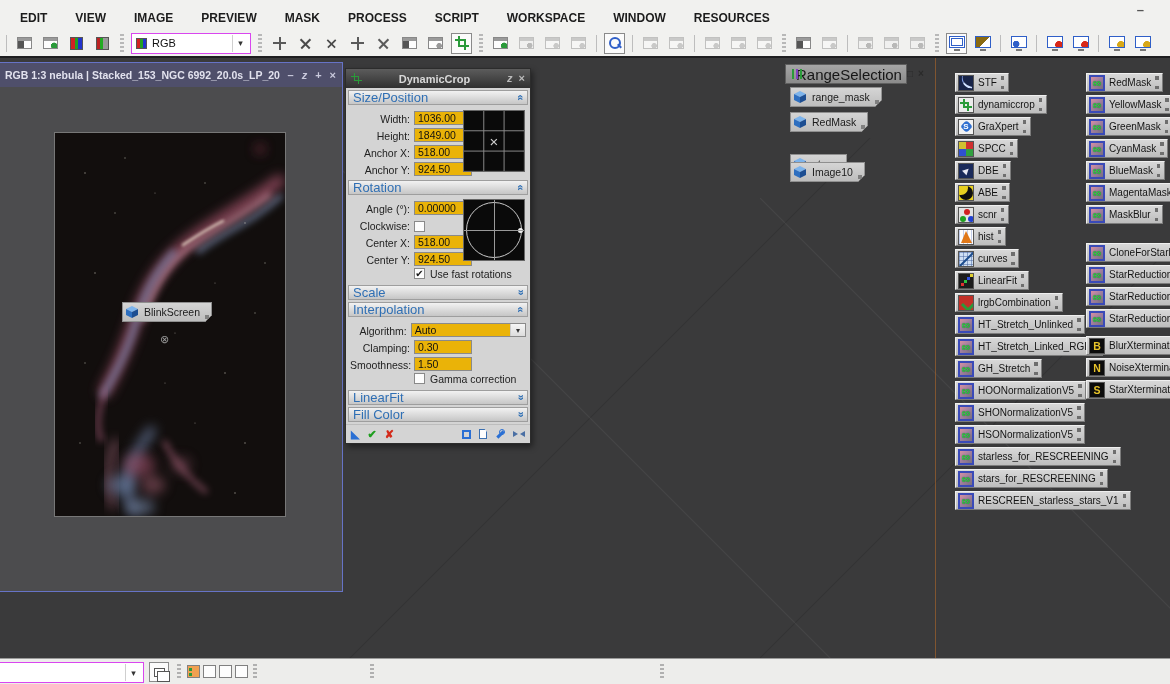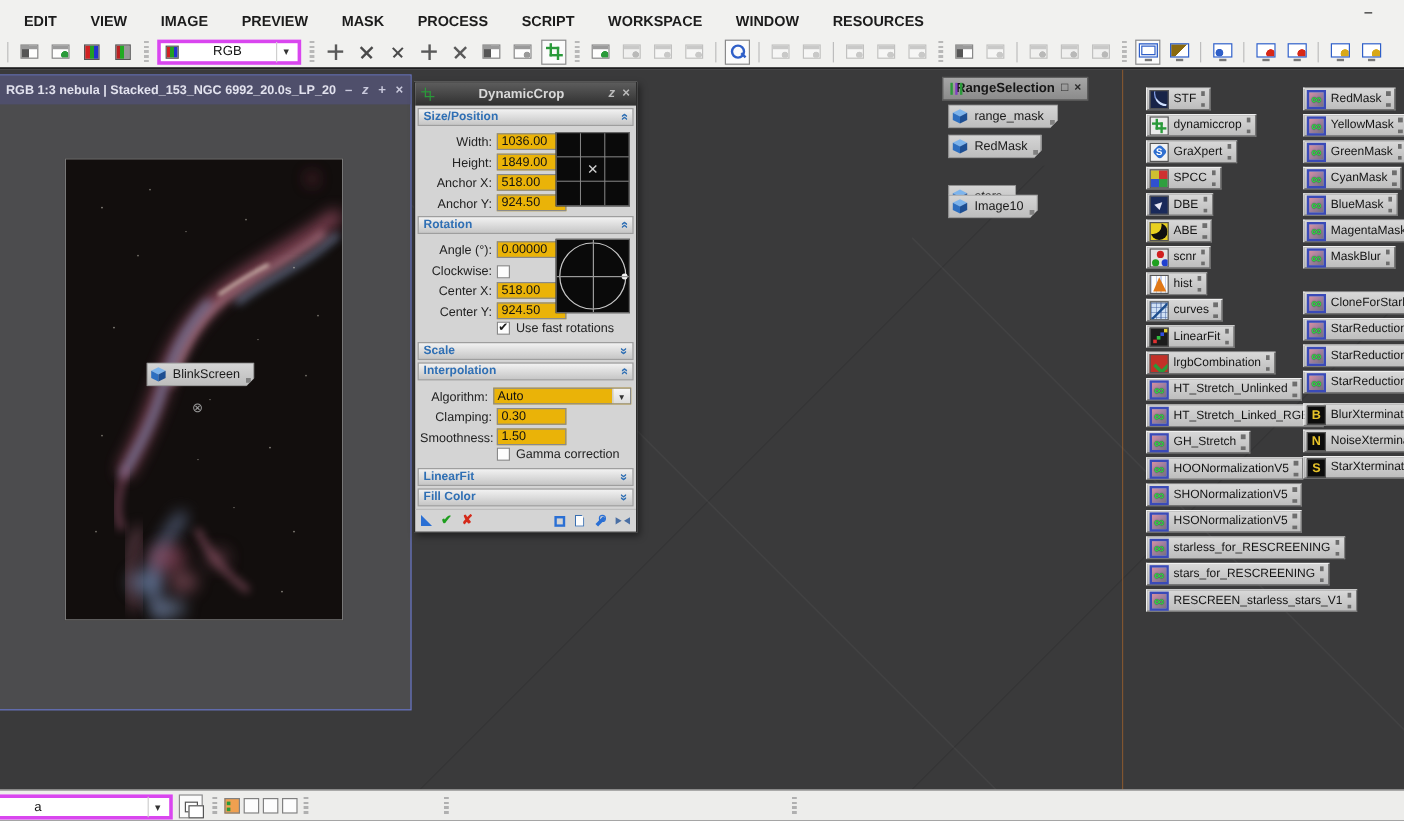--- a/index.html
+++ b/index.html
@@ -27,22 +27,22 @@
 
   .winico { width:15px; height:12px; border:1px solid #888; background:#fdfdfd; position:relative; }
   .winico::before { content:""; position:absolute; top:0; left:0; right:0; height:3px; background:#9a9a9a; }
   .winico.c-green { background:radial-gradient(circle at 78% 78%, #2a9a3a 0 3px, transparent 3.5px), #fdfdfd; }
   .winico.c-dark  { background:linear-gradient(90deg,#555 0 45%, #fdfdfd 45%); }
   .winico.c-dot   { background:radial-gradient(circle at 78% 78%, #999 0 2.5px, transparent 3px), #fdfdfd; }
   .winico.c-pencil{ background:radial-gradient(circle at 75% 75%, #777 0 2.5px, transparent 3px), #efefef; }
 
   .rgbstripes { width:13px; height:13px; border:1px solid #555;
                 background:linear-gradient(90deg,#d22222 0 34%, #22a022 34% 67%, #2233cc 67%); }
-  .combo { height:21px; background:#fff; border:3px solid #d946ef; display:flex;
-           align-items:center; padding:0 2px 0 4px; gap:5px;text-align:center; }
+  .combo { height:21px; background:#fff; border:1px solid #d946ef; display:flex;
+           align-items:center; padding:0 2px 0 4px; gap:5px; }
   .combo .cval { font-size:11px; color:#111; flex:1; }
   .combo .carr { width:16px; height:17px; border-left:1px solid #cfcfcf; display:flex;
                  align-items:center; justify-content:center; font-size:9px; color:#333; }
 
   .crossico { position:relative; width:15px; height:15px; }
   .crossico::before { content:""; position:absolute; left:50%; top:1px; bottom:1px; width:2px;
                       margin-left:-1px; background:#5a5a5a; }
   .crossico::after  { content:""; position:absolute; top:50%; left:1px; right:1px; height:2px;
                       margin-top:-1px; background:#5a5a5a; }
   .crossico.sq::before, .crossico.sq::after { background:#4a4a4a; }
@@ -99,21 +99,21 @@
   .dlg-title { height:19px; background:linear-gradient(#5c5c5c,#303030); display:flex;
                align-items:center; padding:0 5px; gap:6px; }
   .dlg-title .t { flex:1; text-align:center; font-size:11px; font-weight:bold; color:#d8d8d8; }
   .dlg-title .wbtn { color:#bbb; }
   .cropico.small { width:11px; height:11px; }
   .cropico.small::before, .cropico.small::after { border-width:1.5px; }
 
   .sect { height:15px; margin:2px 2px 0 2px; border:1px solid #9e9e9e;
           background:linear-gradient(#f2f2f2,#c6c6c6); display:flex; align-items:center;
           padding:0 4px; }
-  .sect .t { flex:1; font-size:10px; font-weight:bold; color:#2f6fb4; }
+  .sect .t { flex:1; font-size:13px; font-weight:normal; color:#2f6fb4; }
   .chev { font-size:11px; font-weight:bold; color:#2f6fb4; display:inline-block; line-height:1; }
   .chev.up { transform:rotate(90deg); }
   .chev.down { transform:rotate(-90deg); }
 
   .sbody { position:relative; padding:3px 4px 2px 4px; }
   .frow { display:flex; align-items:flex-end; height:17px; }
   .frow .lab { width:60px; text-align:right; font-size:10.5px; color:#222; margin-right:4px; }
   .field { width:58px; height:14px; background:#eab308; border:1px solid #8a8a8a;
            font-size:10.5px; color:#111; padding:0 3px; line-height:13px; }
   .field.wide { width:122px; display:flex; align-items:center; padding:0; }
@@ -162,21 +162,21 @@
                      border-top:3px solid transparent; border-bottom:3px solid transparent;
                      border-left:5px solid #4a6fa4; }
   .dragico::after { content:""; position:absolute; right:0; top:2px;
                     border-top:3px solid transparent; border-bottom:3px solid transparent;
                     border-right:5px solid #4a6fa4; }
 
   
   .rangesel { position:absolute; left:785px; top:6px; width:122px; height:20px;
               background:linear-gradient(#a6a6a6,#8b8b8b); border:1px solid #5f5f5f;
               display:flex; align-items:center; padding:0 5px; gap:5px; }
-  .rangesel .t { flex:1; font-size:11px; font-weight:bold; color:#161616; }
+  .rangesel .t { flex:1; font-size:15px; font-weight:normal; color:#161616; }
   .rangesel .wbtn { color:#2a2a2a; font-size:10px; }
   .sliderico { width:13px; height:12px; position:relative; }
   .sliderico::before { content:""; position:absolute; left:1px; top:1px; width:2px; height:10px;
                        background:#2a9a3a; box-shadow:4px 0 #8040c0, 8px 0 #2a9a3a; }
 
   
   .pcol { position:absolute; display:flex; flex-direction:column; gap:3px; }
   .ptag { height:19px; display:flex; align-items:center; gap:4px; padding:1px 2px;
           background:linear-gradient(#d8d8d8,#bdbdbd); border:1px solid #7c7c7c;
           border-top-color:#efefef; border-left-color:#efefef; width:max-content; }

